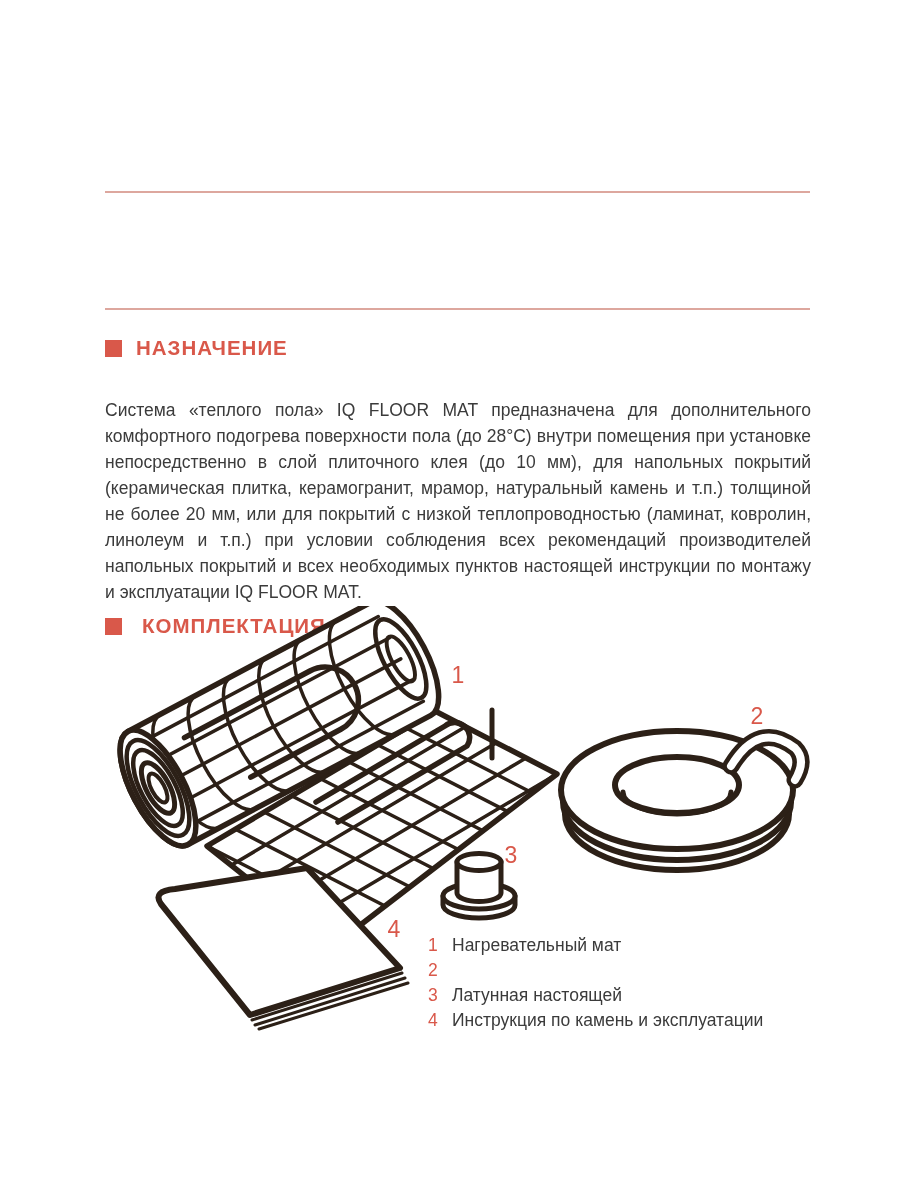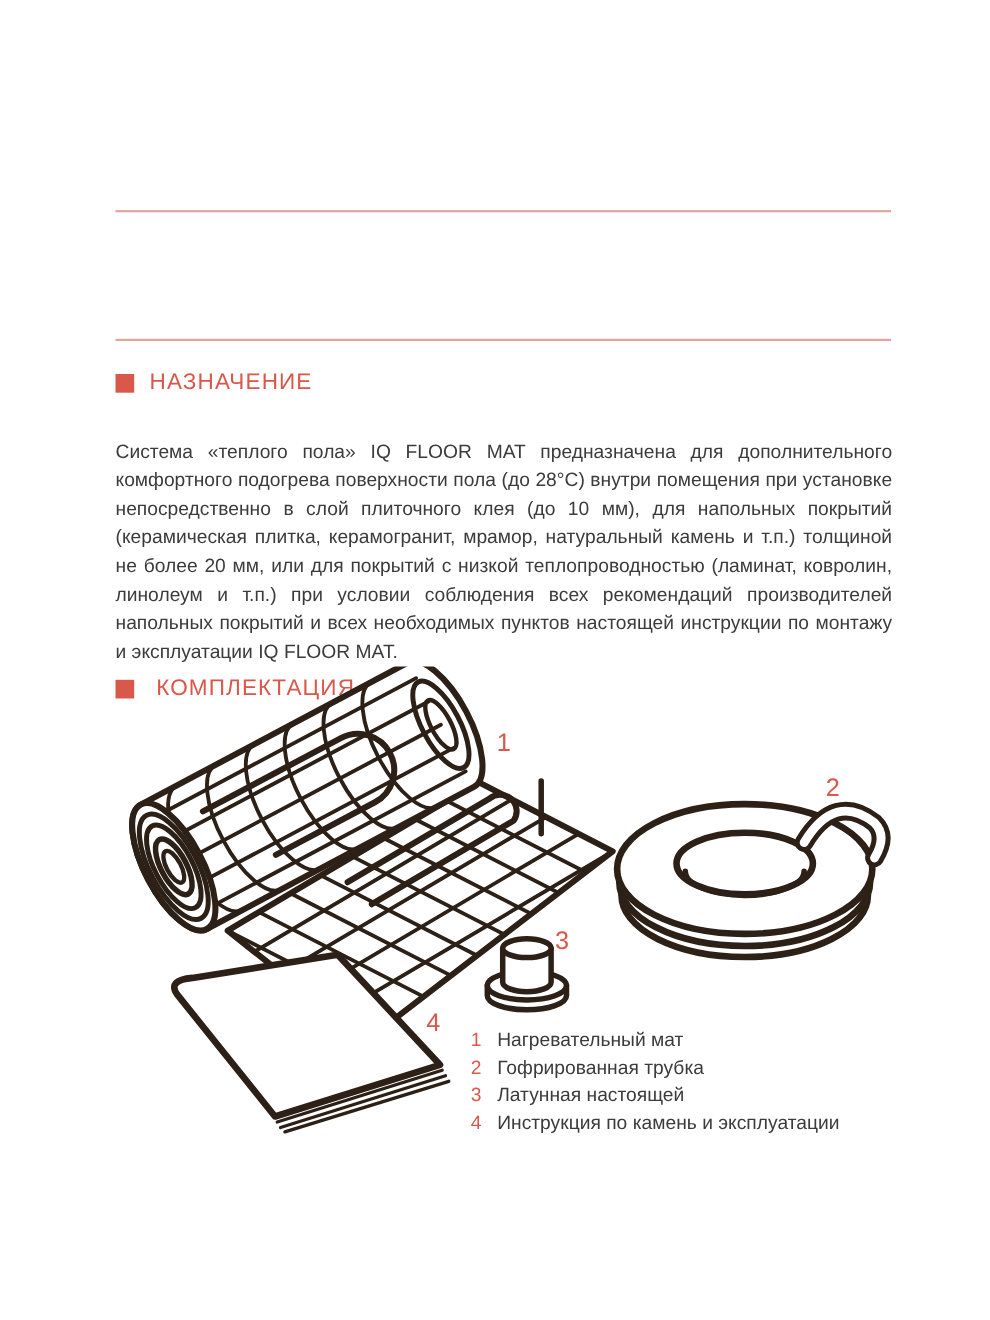--- a/index.html
+++ b/index.html
@@ -32,21 +32,21 @@
   }
   .section-header{
     position:absolute;left:105px;
     display:flex;align-items:center;gap:14px;
   }
   .section-header .bullet{
     width:17px;height:17px;background:var(--red);
     flex:0 0 auto;
   }
   .section-header h2{
-    margin:0;font-size:20.5px;font-weight:400;
+    margin:0;font-size:20.5px;font-weight:700;
     letter-spacing:1px;color:var(--red);
   }
   .body-text{
     left:105px;top:379px;width:706px;
     font-size:17.5px;line-height:26px;color:var(--body);
     text-align:justify;
   }
   .figure-svg{left:95px;top:606px;}
   .legend{
     left:428px;top:933px;
@@ -179,21 +179,20 @@
     <text class="callout" x="299" y="331" text-anchor="middle">4</text>
   </svg>
 
   <div class="abs legend">
     <div class="legend-row">
       <span class="legend-num">1</span>
       <span class="legend-label">Нагревательный мат</span>
     </div>
     <div class="legend-row">
       <span class="legend-num">2</span>
-      <span class="legend-label">Гофрированная трубка</span>
     </div>
     <div class="legend-row">
       <span class="legend-num">3</span>
       <span class="legend-label">Латунная настоящей</span>
     </div>
     <div class="legend-row">
       <span class="legend-num">4</span>
       <span class="legend-label">Инструкция по камень и эксплуатации</span>
     </div>
   </div>

